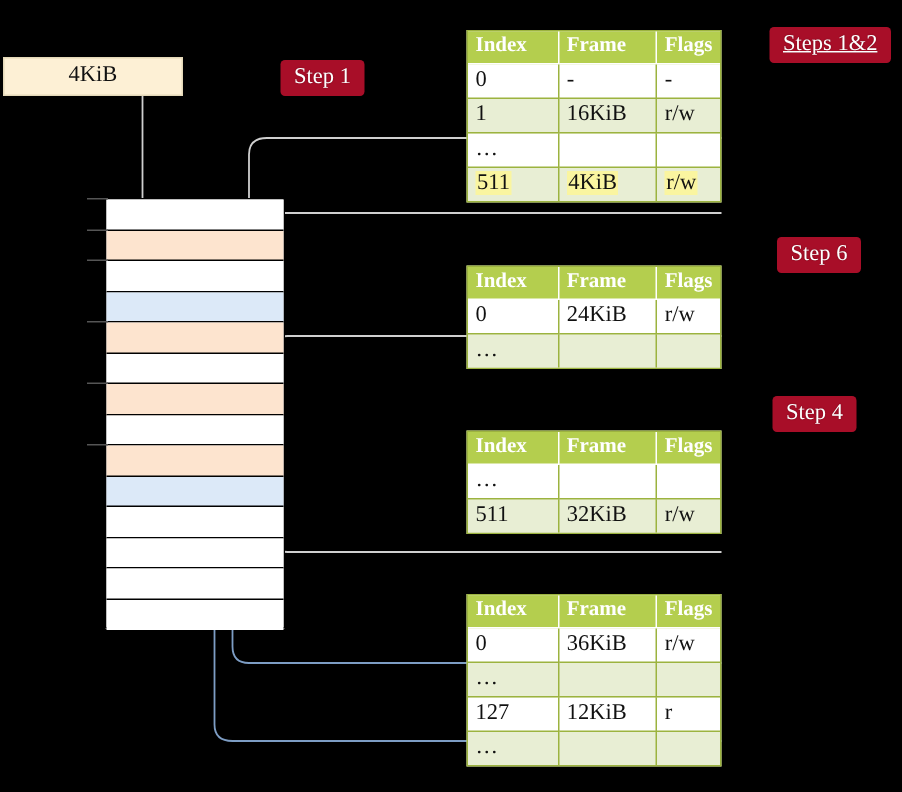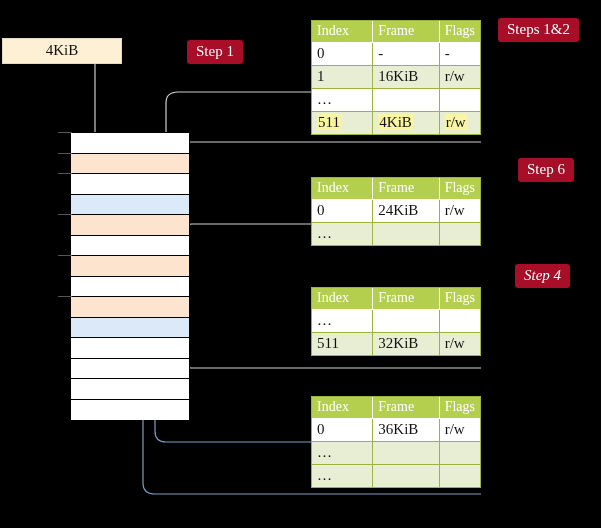--- a/index.html
+++ b/index.html
@@ -65,21 +65,21 @@
     border-collapse:collapse;
     background:#e8eed4;
     border:1px solid #9cb33f;
     font-size:14px;
     box-sizing:border-box;
   }
   .ptable table{border-collapse:collapse;width:100%;}
   .ptable th{
     background:#b4ce4e;
     color:#ffffff;
-    font-weight:normal;
+    font-weight:bold;
     font-size:14px;
     text-align:left;
     padding:2px 5px 3px 5px;
     border:1px solid #ffffff;
     border-top:none;border-left:none;
     white-space:nowrap;
   }
   .ptable th:last-child{border-right:none;}
   .ptable td{
     padding:2px 5px 3px 5px;
@@ -160,27 +160,27 @@
   <div class="tick" style="left:58px;top:132px;width:14px;"></div>
   <div class="tick" style="left:58px;top:152.5px;width:14px;"></div>
   <div class="tick" style="left:58px;top:173px;width:14px;"></div>
   <div class="tick" style="left:58px;top:214px;width:14px;"></div>
   <div class="tick" style="left:58px;top:255px;width:14px;"></div>
   <div class="tick" style="left:58px;top:296px;width:14px;"></div>
 
   <div class="step-badge" style="left:187px;top:40px;">
     <span>Step 1</span>
   </div>
-  <div class="step-badge" style="left:498px;top:18px;">
+  <div class="step-badge" style="left:513px;top:18px;text-decoration:underline;">
     <span>Steps 1&amp;2</span>
   </div>
   <div class="step-badge" style="left:518px;top:158px;">
     <span>Step 6</span>
   </div>
-  <div class="step-badge" style="left:515px;top:264px;font-style:italic;">
+  <div class="step-badge" style="left:515px;top:264px;">
     <span>Step 4</span>
   </div>
 
   <div class="ptable" style="left:311px;top:20px;width:170px;">
     <table>
       <thead>
         <tr>
           <th style="width:56px">Index</th>
           <th style="width:60px">Frame</th>
           <th>Flags</th>
@@ -272,20 +272,25 @@
         <tr class="odd">
           <td>0</td>
           <td>36KiB</td>
           <td>r/w</td>
         </tr>
         <tr class="even">
           <td>…</td>
           <td></td>
           <td></td>
         </tr>
+        <tr class="odd">
+          <td>127</td>
+          <td>12KiB</td>
+          <td>r</td>
+        </tr>
         <tr class="even">
           <td>…</td>
           <td></td>
           <td></td>
         </tr>
       </tbody>
     </table>
   </div>
 
 </div>

